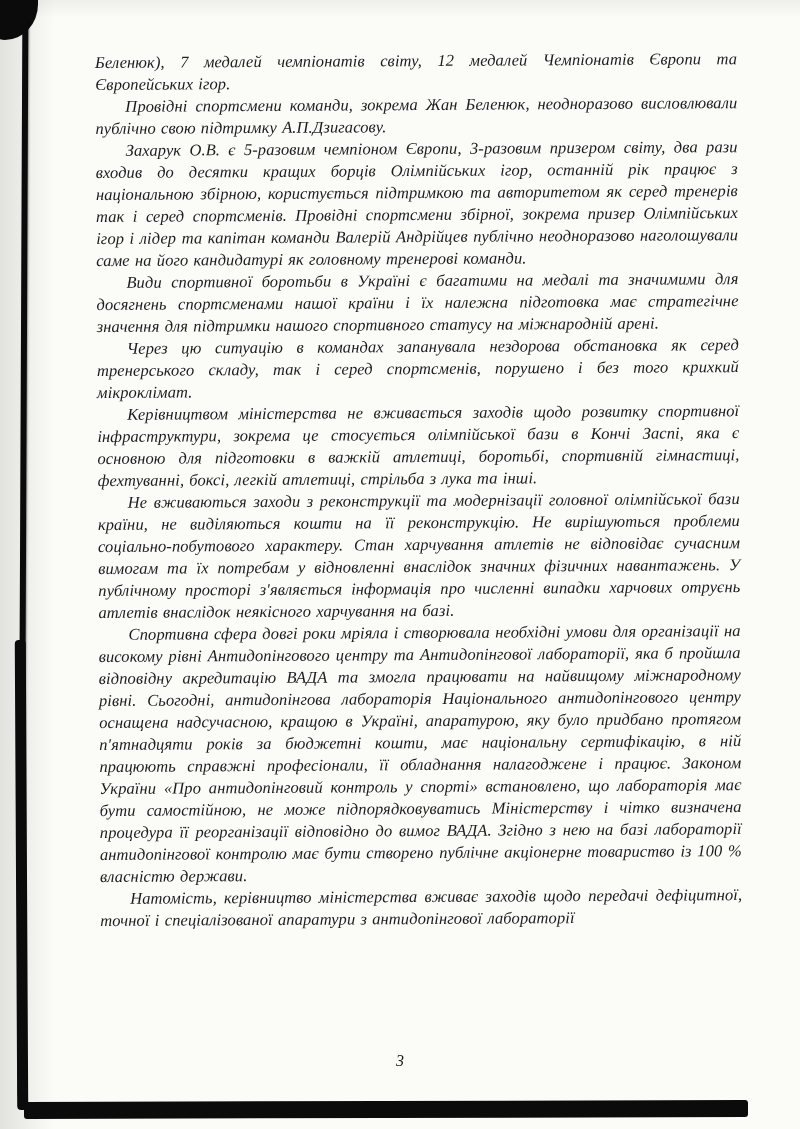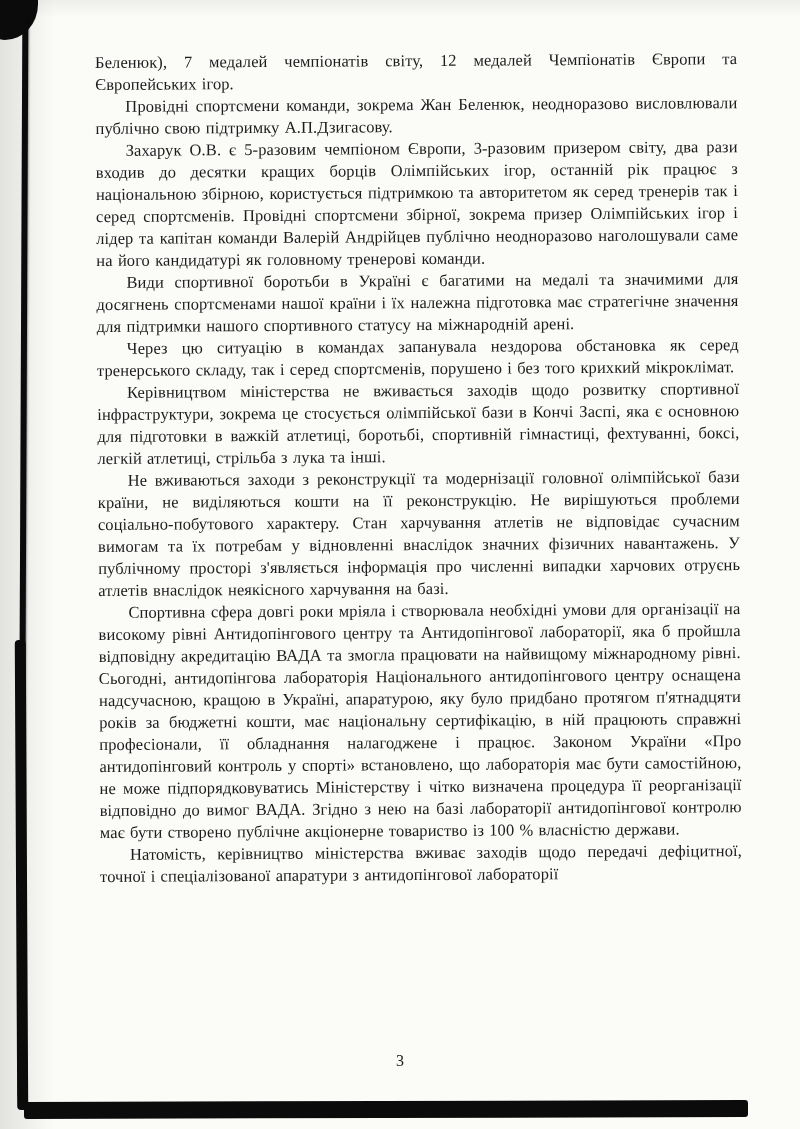--- a/index.html
+++ b/index.html
@@ -11,20 +11,21 @@
     height: 1129px;
     position: relative;
     overflow: hidden;
     background: var(--paper, #fbfbf8);
     font-family: "Liberation Serif", "DejaVu Serif", serif;
   }
   .page {
     position: absolute;
     inset: 0;
     background: var(--paper, #fbfbf8);
+    font-style: italic;
   }
   
   .page::before {
     content: "";
     position: absolute;
     inset: 0;
     background:
       linear-gradient(to right, rgba(0,0,0,0.10), rgba(0,0,0,0) 55px),
       linear-gradient(to bottom, rgba(0,0,0,0.05), rgba(0,0,0,0) 18px);
     pointer-events: none;

